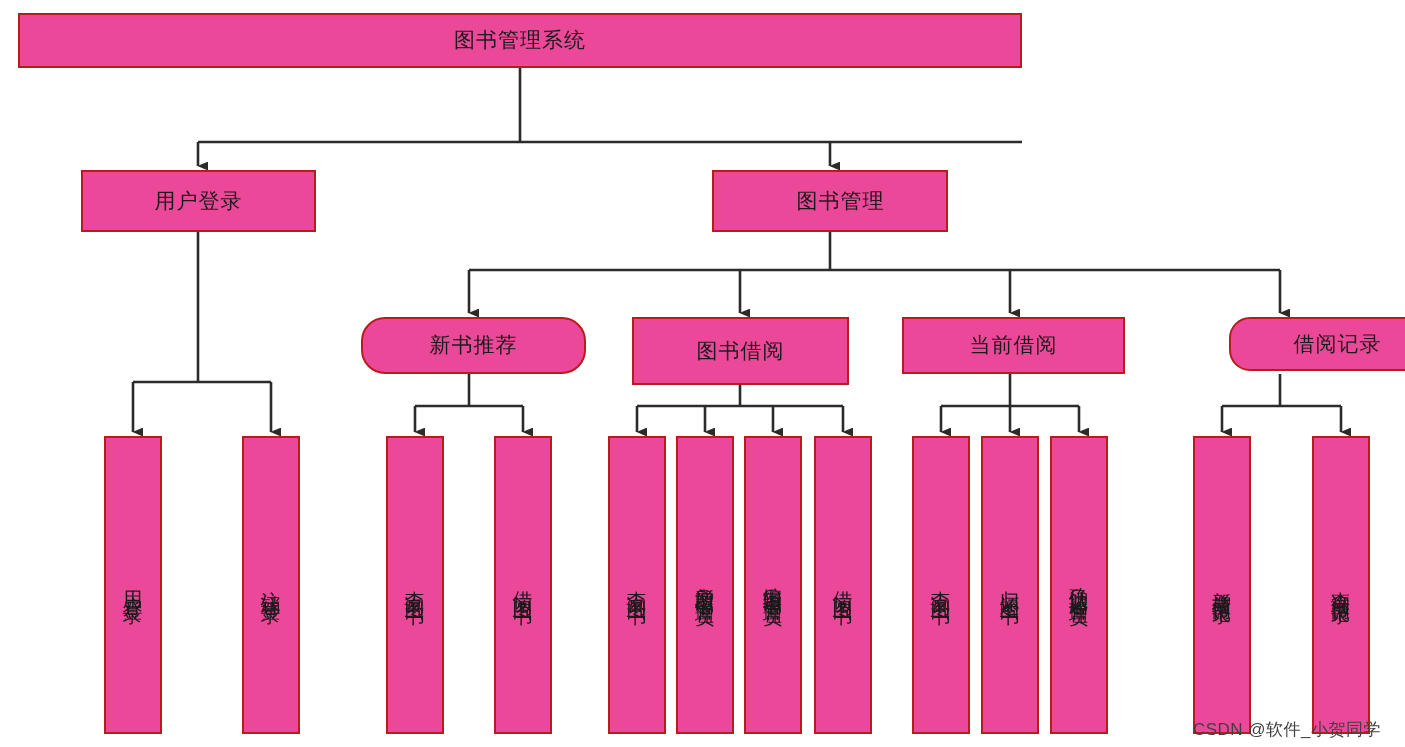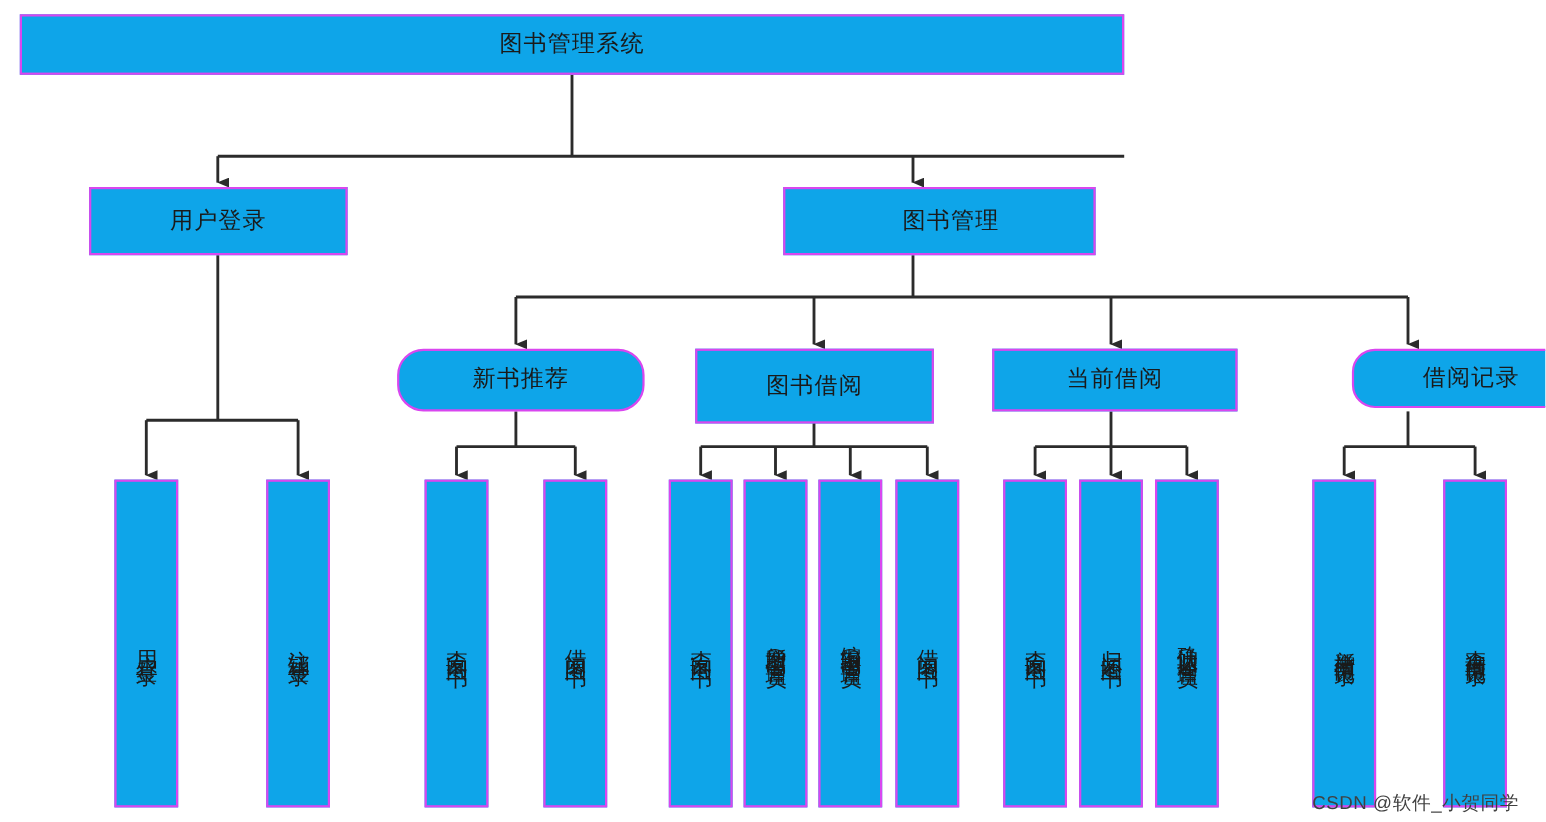--- a/index.html
+++ b/index.html
@@ -21,22 +21,22 @@
   #edge-layer {
     position: absolute;
     left: 0;
     top: 0;
     width: 1405px;
     height: 747px;
   }
   .node {
     position: absolute;
     box-sizing: border-box;
-    border: 2px solid #d946ef;
-    background: #0ea5e9;
+    border: 2px solid #b91c1c;
+    background: #ec4899;
     display: flex;
     align-items: center;
     justify-content: center;
     color: #1a1a1a;
     z-index: 3;
   }
   .node .node-label {
     font-size: 21px;
     line-height: 1.18;
     letter-spacing: 1px;
@@ -140,21 +140,21 @@
   </svg>
 
   <div class="node" style="left:18px; top:13px; width:1004px; height:55px;">
     <span class="node-label">图书管理系统</span>
   </div>
 
   <div class="node" style="left:81px; top:170px; width:235px; height:62px;">
     <span class="node-label">用户登录</span>
   </div>
 
-  <div class="node" style="left:712px; top:170px; width:284px; height:62px;padding-left:21px;">
+  <div class="node" style="left:712px; top:170px; width:236px; height:62px;padding-left:21px;">
     <span class="node-label">图书管理</span>
   </div>
 
   <div class="node" style="left:361px; top:317px; width:225px; height:57px;border-radius:24px;">
     <span class="node-label">新书推荐</span>
   </div>
 
   <div class="node" style="left:632px; top:317px; width:217px; height:68px;">
     <span class="node-label">图书借阅</span>
   </div>

